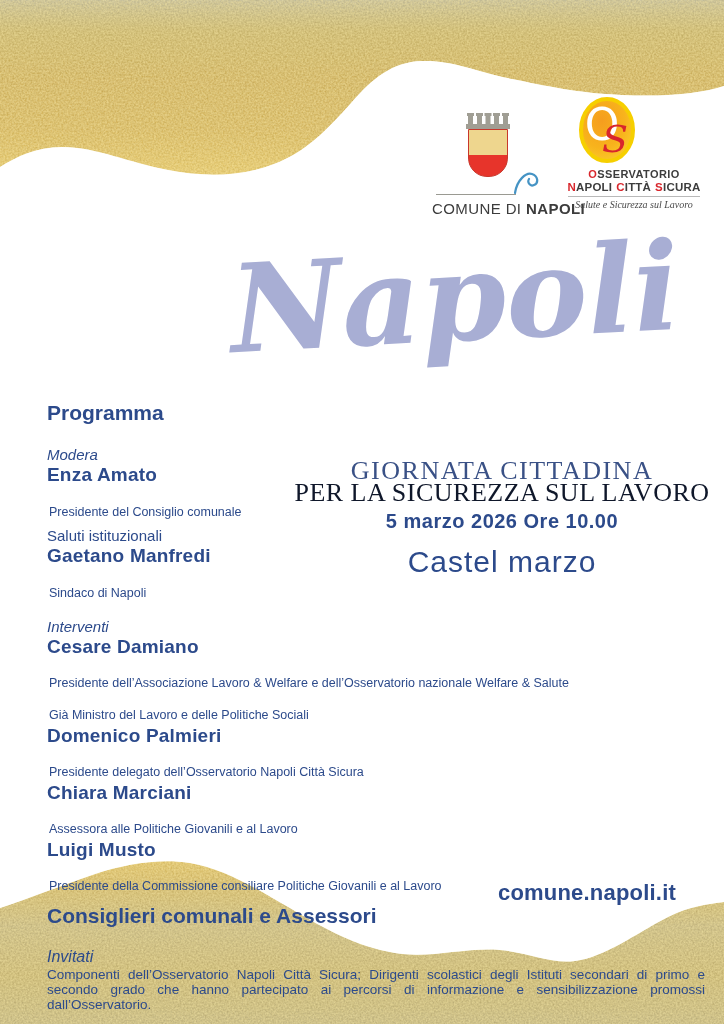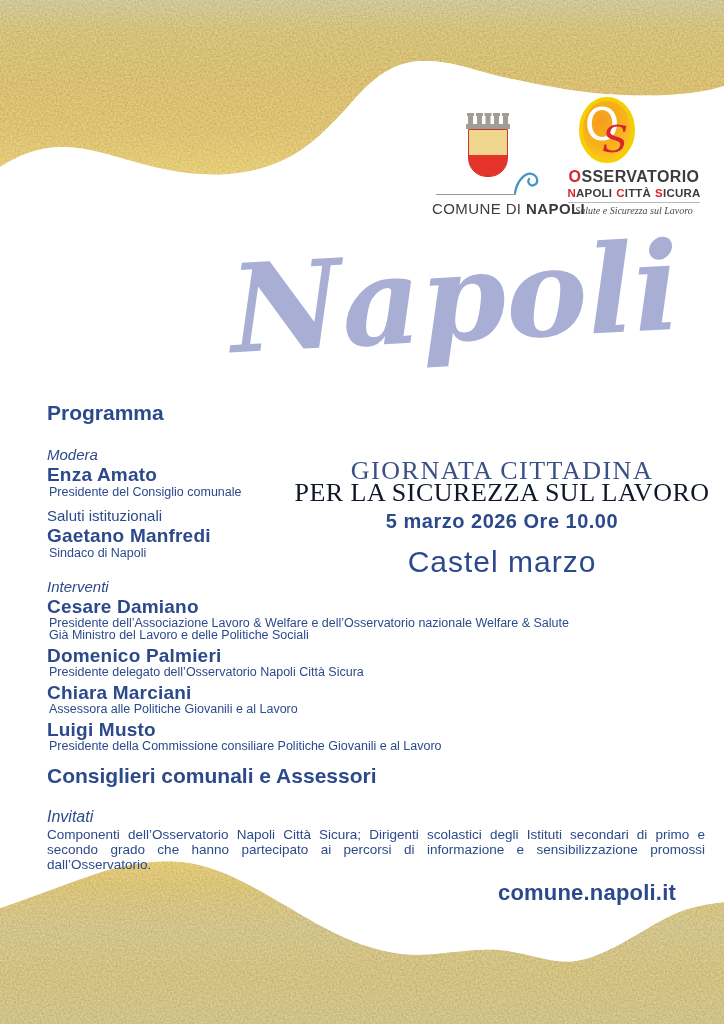--- a/index.html
+++ b/index.html
@@ -23,21 +23,21 @@
   .comune-rule{position:absolute;left:4px;top:82px;width:80px;height:1px;background:#9a9a92;}
   .comune-wave{position:absolute;left:82px;top:57px;}
   .comune-label{
     position:absolute;left:0;top:88px;width:112px;text-align:center;
     font-size:15px;color:#3c3c3c;letter-spacing:.4px;white-space:nowrap;
   }
   .comune-label b{font-weight:bold;}
 
   .os-logo{position:absolute;left:566px;top:96px;width:136px;text-align:center;}
   .os-egg{display:block;margin:0 0 4px 12px;}
-  .os-line1{font-size:16px;font-weight:bold;color:#3d3d3d;letter-spacing:.4px;white-space:nowrap;}
+  .os-line1{font-size:11px;font-weight:bold;color:#3d3d3d;letter-spacing:.4px;white-space:nowrap;}
   .os-line2{font-size:11.5px;font-weight:bold;color:#3d3d3d;letter-spacing:.2px;white-space:nowrap;margin-top:1px;}
   .os-initial{color:#d8262c;}
   .os-word{display:inline-block;}
   .os-word + .os-word{margin-left:4px;}
   .os-divider{height:1px;background:#b9b9b9;margin:3px 2px 2px 2px;}
   .os-tagline{font-family:"Liberation Serif",serif;font-style:italic;font-size:10px;color:#4a4a4a;white-space:nowrap;text-align:center;}
 
   
   .t-script{
     position:absolute;left:230px;top:225px;width:430px;text-align:center;
@@ -66,21 +66,21 @@
     position:absolute;left:290px;top:546px;width:424px;text-align:center;
     font-size:30px;line-height:32px;letter-spacing:1px;font-weight:400;color:#2c4a8b;
   }
 
   
   .program{position:absolute;left:47px;top:402px;width:660px;}
   .prg-heading{font-size:21px;line-height:22px;font-weight:bold;}
   .prg-label{font-size:15px;line-height:16px;}
   .prg-label.it{font-style:italic;}
   .prg-name{font-size:19px;line-height:24px;font-weight:bold;letter-spacing:.2px;}
-  .prg-desc{font-size:12.5px;line-height:11.5px;padding-left:2px;}
+  .prg-desc{font-size:12.5px;line-height:11.5px;padding-left:2px;margin-top:20px;}
   .i0{margin-top:23px;}
   .i1{margin-top:9px;}
   .i2{margin-top:20px;}
   .i2 .prg-name,.i3 .prg-name,.i4 .prg-name,.i5 .prg-name{line-height:23px;}
   .i3{margin-top:3px;}
   .i4{margin-top:2px;}
   .i5{margin-top:3px;}
   .prg-closing{margin-top:13px;font-size:21px;line-height:20px;font-weight:bold;}
   .prg-invitati-label{margin-top:22px;font-size:16px;line-height:17px;font-style:italic;}
   .prg-invitati-text{

